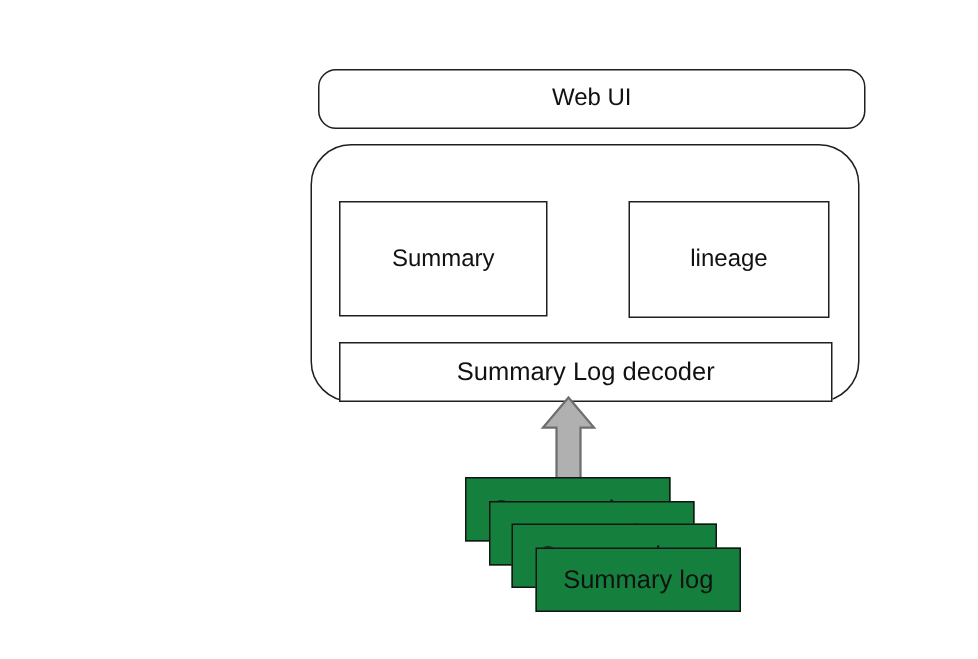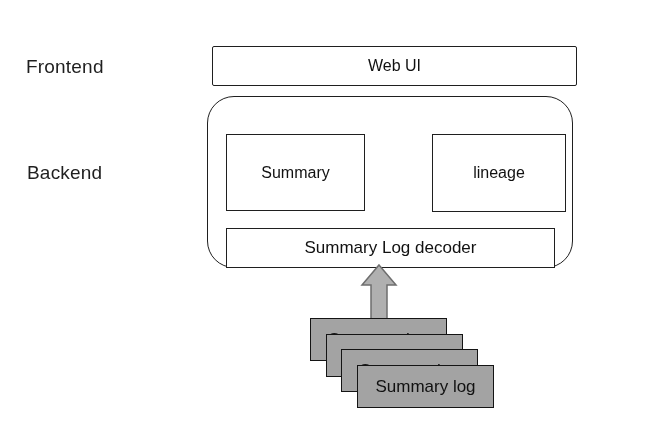--- a/index.html
+++ b/index.html
@@ -26,59 +26,57 @@
     display: flex;
     align-items: center;
     justify-content: center;
     background: #ffffff;
     border: 1.4px solid #1f1f1f;
     font-size: 16px;
     color: #111111;
   }
   .rounded-thin {
     border-width: 1.1px;
-    border-radius: 2px;
+    border-radius: 12px;
   }
   .backend-group {
     border: 1.1px solid #1f1f1f;
     border-radius: 27px;
     background: #ffffff;
   }
   .webui-box   { left: 212px; top: 46px;  width: 365px; height: 40px; }
   .group-box   { left: 207px; top: 96px;  width: 366px; height: 172px; }
   .monitor-box { left: 226px; top: 134px; width: 139px; height: 77px; }
-  .lineage-box { left: 432px; top: 134px; width: 134px; height: 78px; }
+  .lineage-box { left: 419px; top: 134px; width: 134px; height: 78px; }
   .decoder-box { left: 226px; top: 228px; width: 329px; height: 40px; font-size: 17px; }
   .frontend-label { left: 26px; top: 56px; }
   .backend-label  { left: 27px; top: 162px; }
   .arrow-svg { left: 359px; top: 263px; width: 40px; height: 57px; }
   .log-box {
     width: 137px;
     height: 43px;
     border: 1.5px solid #141414;
-    background: #a3a3a3;
+    background: #15803d;
     display: flex;
     align-items: center;
     justify-content: center;
     font-size: 17px;
     color: #111111;
   }
   .log-0 { left: 310px; top: 318px; }
   .log-1 { left: 326px; top: 334px; }
   .log-2 { left: 341px; top: 349px; }
   .log-3 { left: 357px; top: 365px; }
 </style>
 </head>
 <body>
 
 <div class="canvas">
 
-  <div class="abs tier-label frontend-label">Frontend</div>
 
-  <div class="abs tier-label backend-label">Backend</div>
 
   <div class="abs shape rounded-thin webui-box">
     <span>Web UI</span>
   </div>
 
   <div class="abs backend-group group-box"></div>
 
   <div class="abs shape monitor-box">
     <span>Summary</span>
   </div>

